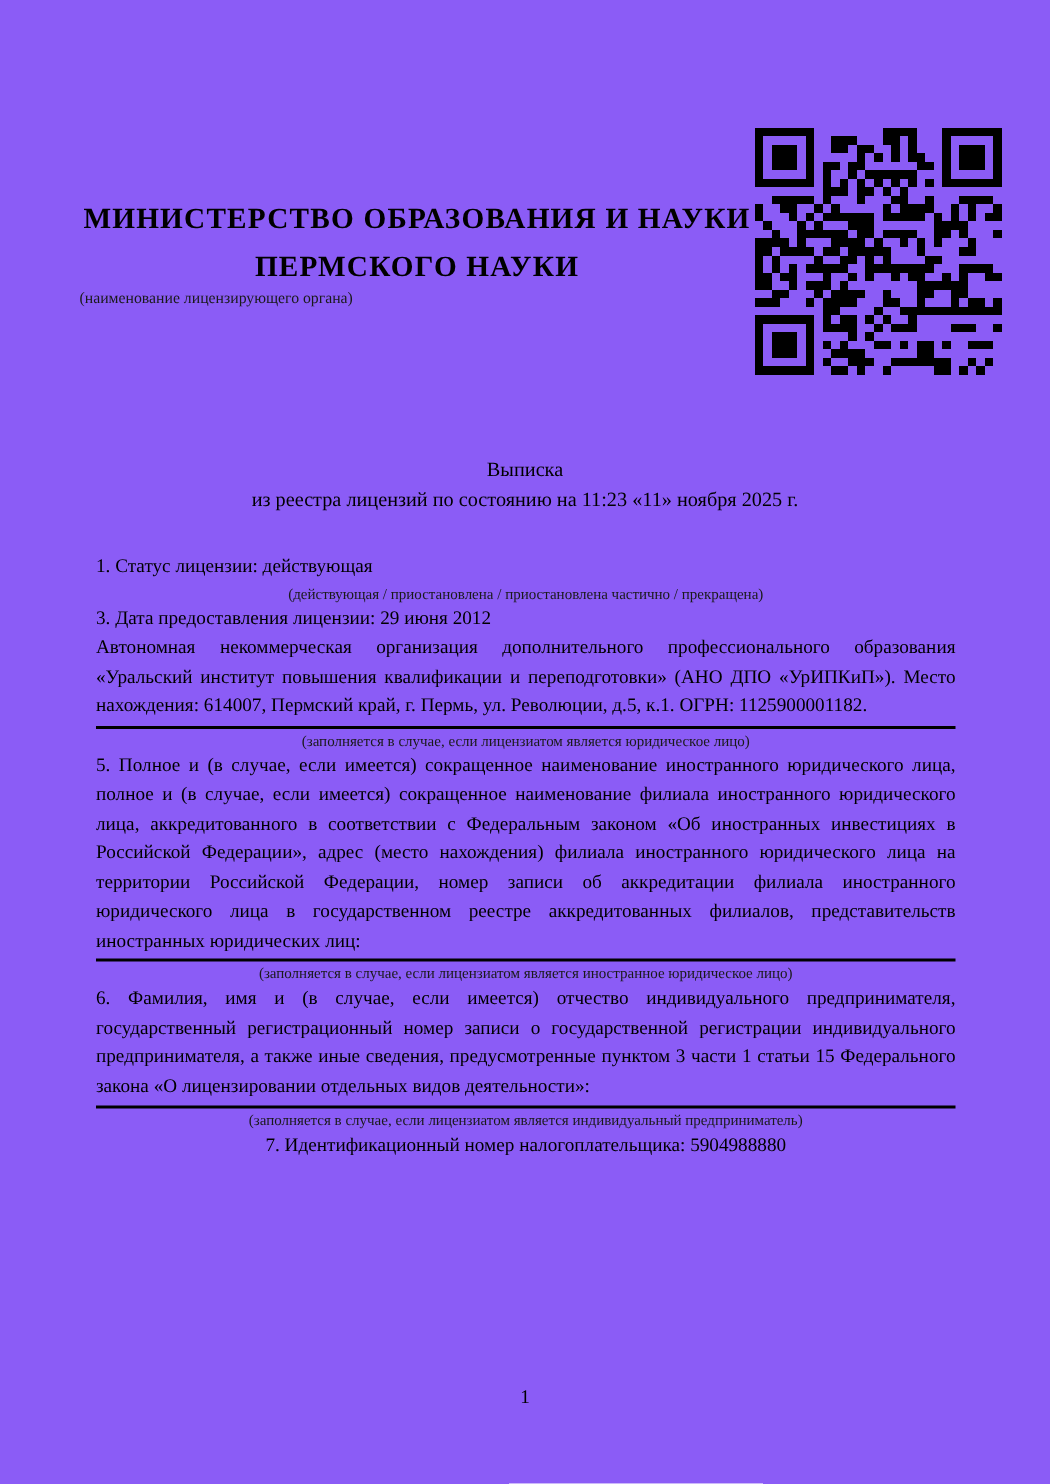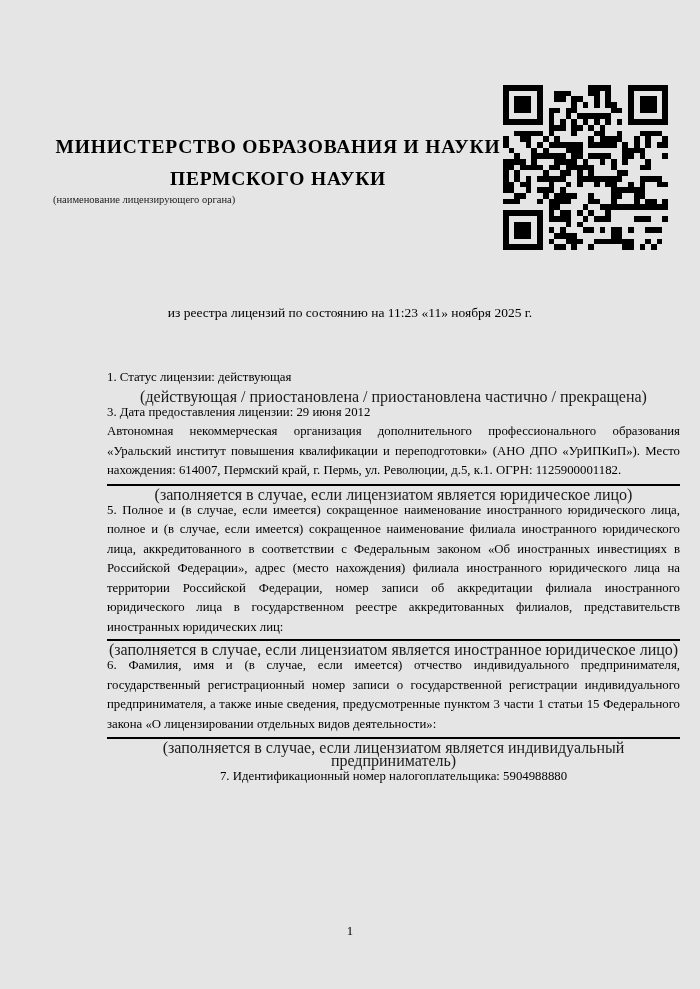--- a/index.html
+++ b/index.html
@@ -1,17 +1,17 @@
 <!DOCTYPE html>
 <html lang="ru"><head>
 <meta charset="utf-8">
 <style>
   html,body{margin:0;padding:0;background:#ffffff;}
   .page{
-    position:relative;width:700px;height:989px;background:#e5e5e5;
+    position:relative;width:700px;height:989px;background:#8b5cf6;
     font-family:"Liberation Serif","DejaVu Serif",serif;color:#111;
     overflow:hidden;
   }
   
   .ministry{
     position:absolute;top:131px;left:53px;width:450px;text-align:center;
     font-weight:bold;font-size:19.5px;line-height:32px;letter-spacing:0.8px;color:#000;
   }
   .ministry-caption{
     position:absolute;top:194px;left:53px;width:450px;
@@ -22,26 +22,26 @@
   }
   .qr svg{display:block;width:165px;height:165px;shape-rendering:crispEdges;}
   
   .doc-title{
     position:absolute;top:303px;left:0;width:700px;text-align:center;
     font-size:13.5px;line-height:20px;color:#000;
   }
   
   .body{
     position:absolute;left:64px;top:368px;width:573px;
-    font-size:12.8px;line-height:19.5px;color:#000;margin-left:43px;
+    font-size:12.8px;line-height:19.5px;color:#000;
   }
   .body p{margin:0;}
   .just{text-align:justify;text-justify:inter-word;}
   .hint{
-    font-size:16px;line-height:13px;text-align:center;margin-top:2px;color:#1a1a1a;
+    font-size:10px;line-height:13px;text-align:center;margin-top:2px;color:#1a1a1a;
   }
   .rule{border:none;border-top:2px solid #000;margin:3px 0 0 0;height:0;}
   .mt-p2{margin-top:19px;}
   .mt-p3{margin-top:13px;}
   .mt-p4{margin-top:11px;}
   .mt-p5{margin-top:8px;}
   .mt-p6{margin-top:14px;}
   .mt-p7{margin-top:22px;text-align:center;}
   .rule-5{margin-top:2px;}
   .rule-6{margin-top:3px;}
@@ -469,20 +469,21 @@
           <rect x="15" y="28" width="1" height="1"></rect>
           <rect x="21" y="28" width="1" height="1"></rect>
           <rect x="22" y="28" width="1" height="1"></rect>
           <rect x="24" y="28" width="1" height="1"></rect>
           <rect x="26" y="28" width="1" height="1"></rect>
         </g>
       </svg>
   </div>
 
   <div class="doc-title">
+    <div>Выписка</div>
     <div>из реестра лицензий по состоянию на 11:23 «11» ноября 2025 г.</div>
   </div>
 
   <div class="body">
 
     <p>1. Статус лицензии: действующая</p>
     <div class="hint">(действующая / приостановлена / приостановлена частично / прекращена)</div>
 
 
     <p class="mt-p3">3. Дата предоставления лицензии: 29 июня 2012</p>

